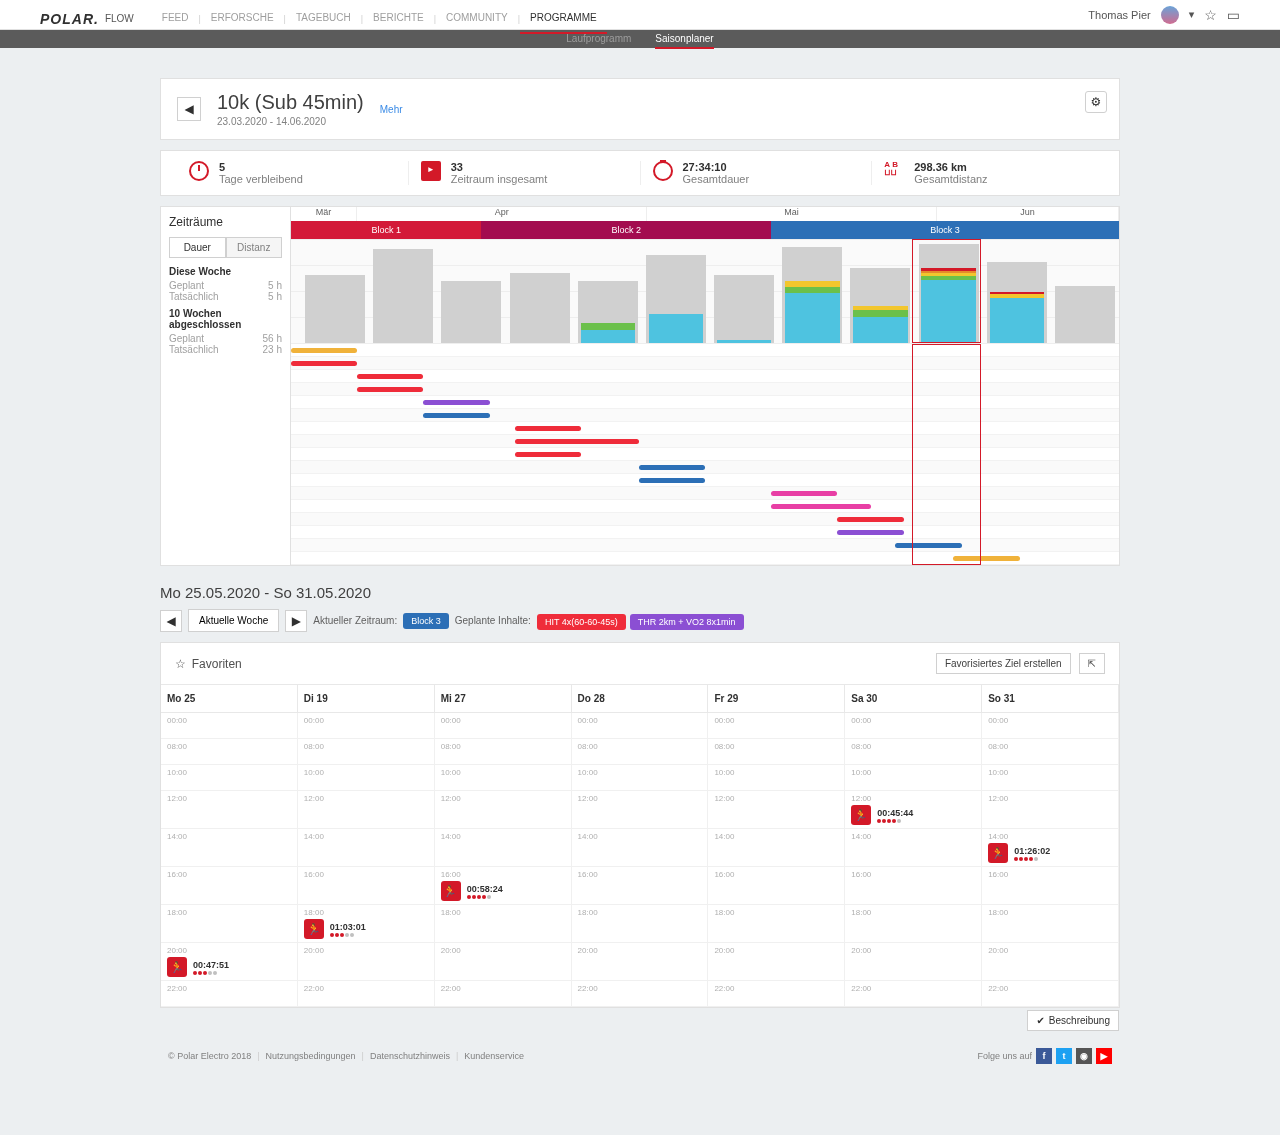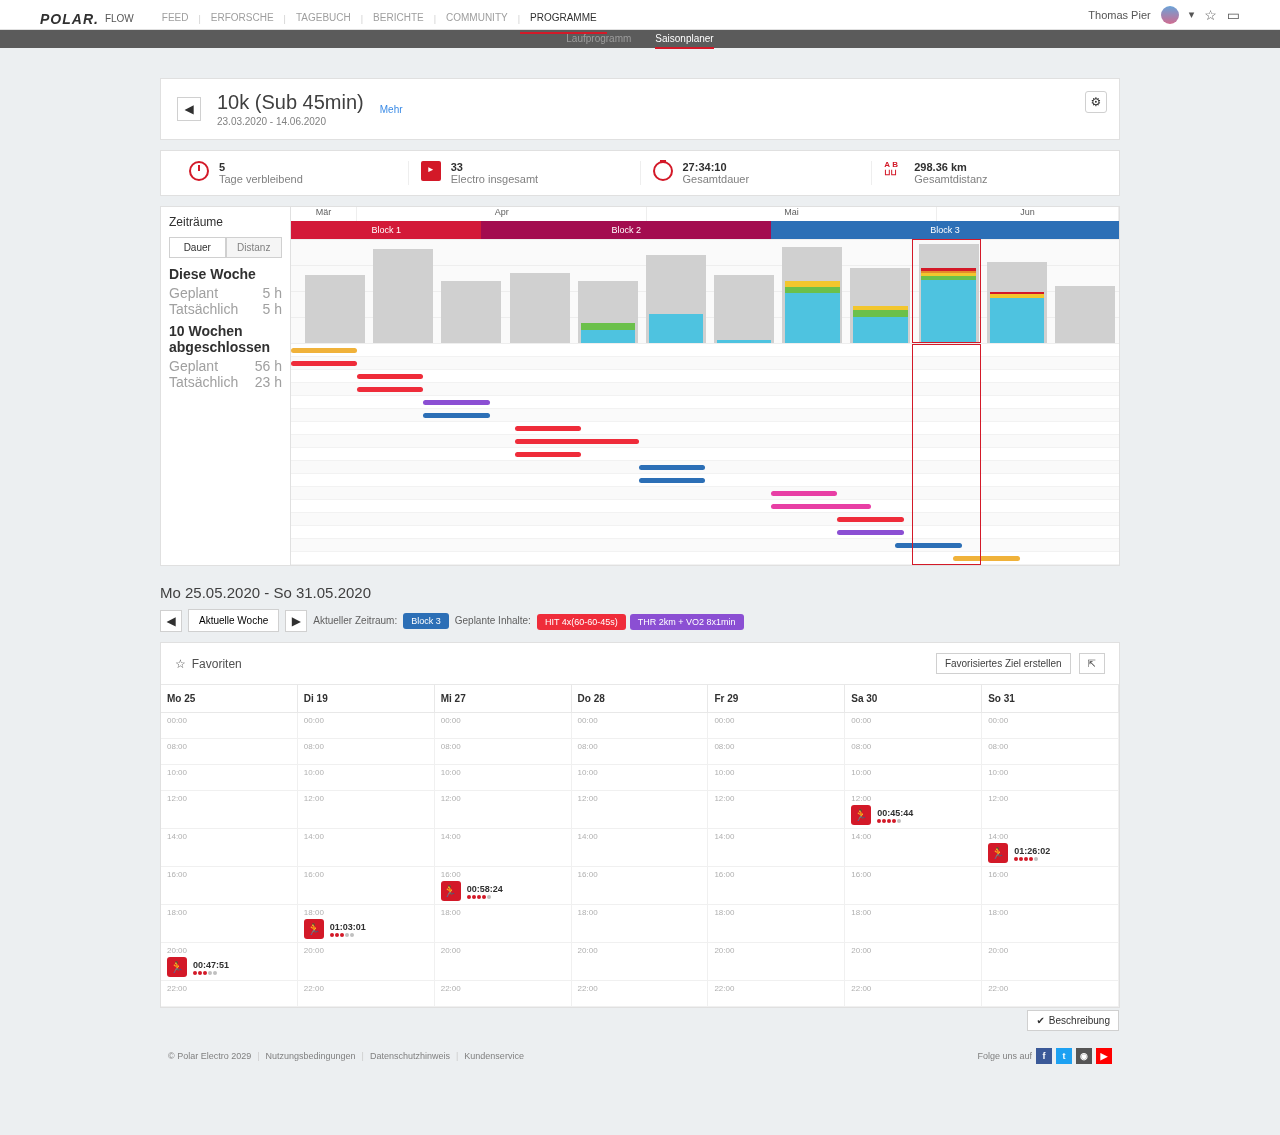--- a/index.html
+++ b/index.html
@@ -41,21 +41,21 @@
 .icon-dist { color: #d31928; font-size: 8px; font-weight: 700; line-height: 1; }
 .timeline-head { display: flex; justify-content: space-between; align-items: center; padding: 8px 0; }
 .section-title { font-size: 15px; color: #404040; }
 .btn-edit { background: #2196f3; color: #fff; border: none; padding: 6px 14px; font-size: 11px; cursor: pointer; }
 .timeline-panel { background: #fff; border: 1px solid #e0e0e0; display: flex; }
 .timeline-left { width: 130px; border-right: 1px solid #e0e0e0; padding: 8px; }
 .timeline-left h4 { font-size: 12px; font-weight: 400; margin-bottom: 8px; }
 .tab-row { display: flex; margin-bottom: 8px; }
 .tab { flex: 1; padding: 4px 0; text-align: center; font-size: 10px; border: 1px solid #d0d0d0; cursor: pointer; background: #f5f5f5; color: #808080; }
 .tab.active { background: #fff; color: #303030; }
-.tl-group { font-size: 14px; margin-bottom: 6px; }
+.tl-group { font-size: 10px; margin-bottom: 6px; }
 .tl-group-title { font-weight: 700; margin-bottom: 3px; }
 .tl-row { display: flex; justify-content: space-between; color: #a0a0a0; }
 .timeline-right { flex: 1; overflow: hidden; }
 .months-row { display: flex; height: 14px; font-size: 9px; }
 .month { text-align: center; border-right: 1px solid #eee; color: #606060; }
 .blocks-row { display: flex; height: 18px; font-size: 9px; color: #fff; }
 .block { text-align: center; line-height: 18px; }
 .chart-area { height: 105px; position: relative; background: #fafafa; border-bottom: 1px solid #e0e0e0; }
 .chart-grid { position: absolute; inset: 0; }
 .chart-grid .hline { position: absolute; left: 0; right: 0; border-top: 1px solid #eee; font-size: 8px; color: #aaa; }
@@ -152,21 +152,21 @@
         <div class="stat-icon icon-days"></div>
         <div>
           <div class="stat-val">5</div>
           <div class="stat-label">Tage verbleibend</div>
         </div>
       </div>
       <div class="stat">
         <div class="stat-icon icon-cal"></div>
         <div>
           <div class="stat-val">33</div>
-          <div class="stat-label">Electro insgesamt</div>
+          <div class="stat-label">Zeitraum insgesamt</div>
         </div>
       </div>
       <div class="stat">
         <div class="stat-icon icon-stop"></div>
         <div>
           <div class="stat-val">27:34:10</div>
           <div class="stat-label">Gesamtdauer</div>
         </div>
       </div>
       <div class="stat">
@@ -520,21 +520,21 @@
     <div class="desc-toggle">
       <span>✔</span>
       <span>Beschreibung</span>
     </div>
   </div>
 
 </div>
 
 <div class="footer">
   <div class="footer-links" id="footer-links">
-      <span>© Polar Electro 2029</span>
+      <span>© Polar Electro 2018</span>
       <span class="fsep">|</span>
       <a href="#">Nutzungsbedingungen</a>
       <span class="fsep">|</span>
       <a href="#">Datenschutzhinweis</a>
       <span class="fsep">|</span>
       <a href="#">Kundenservice</a>
     </div>
   <div class="social">
     <span>Folge uns auf</span>
     <span class="sicon" style="background:#3b5998">f</span>

